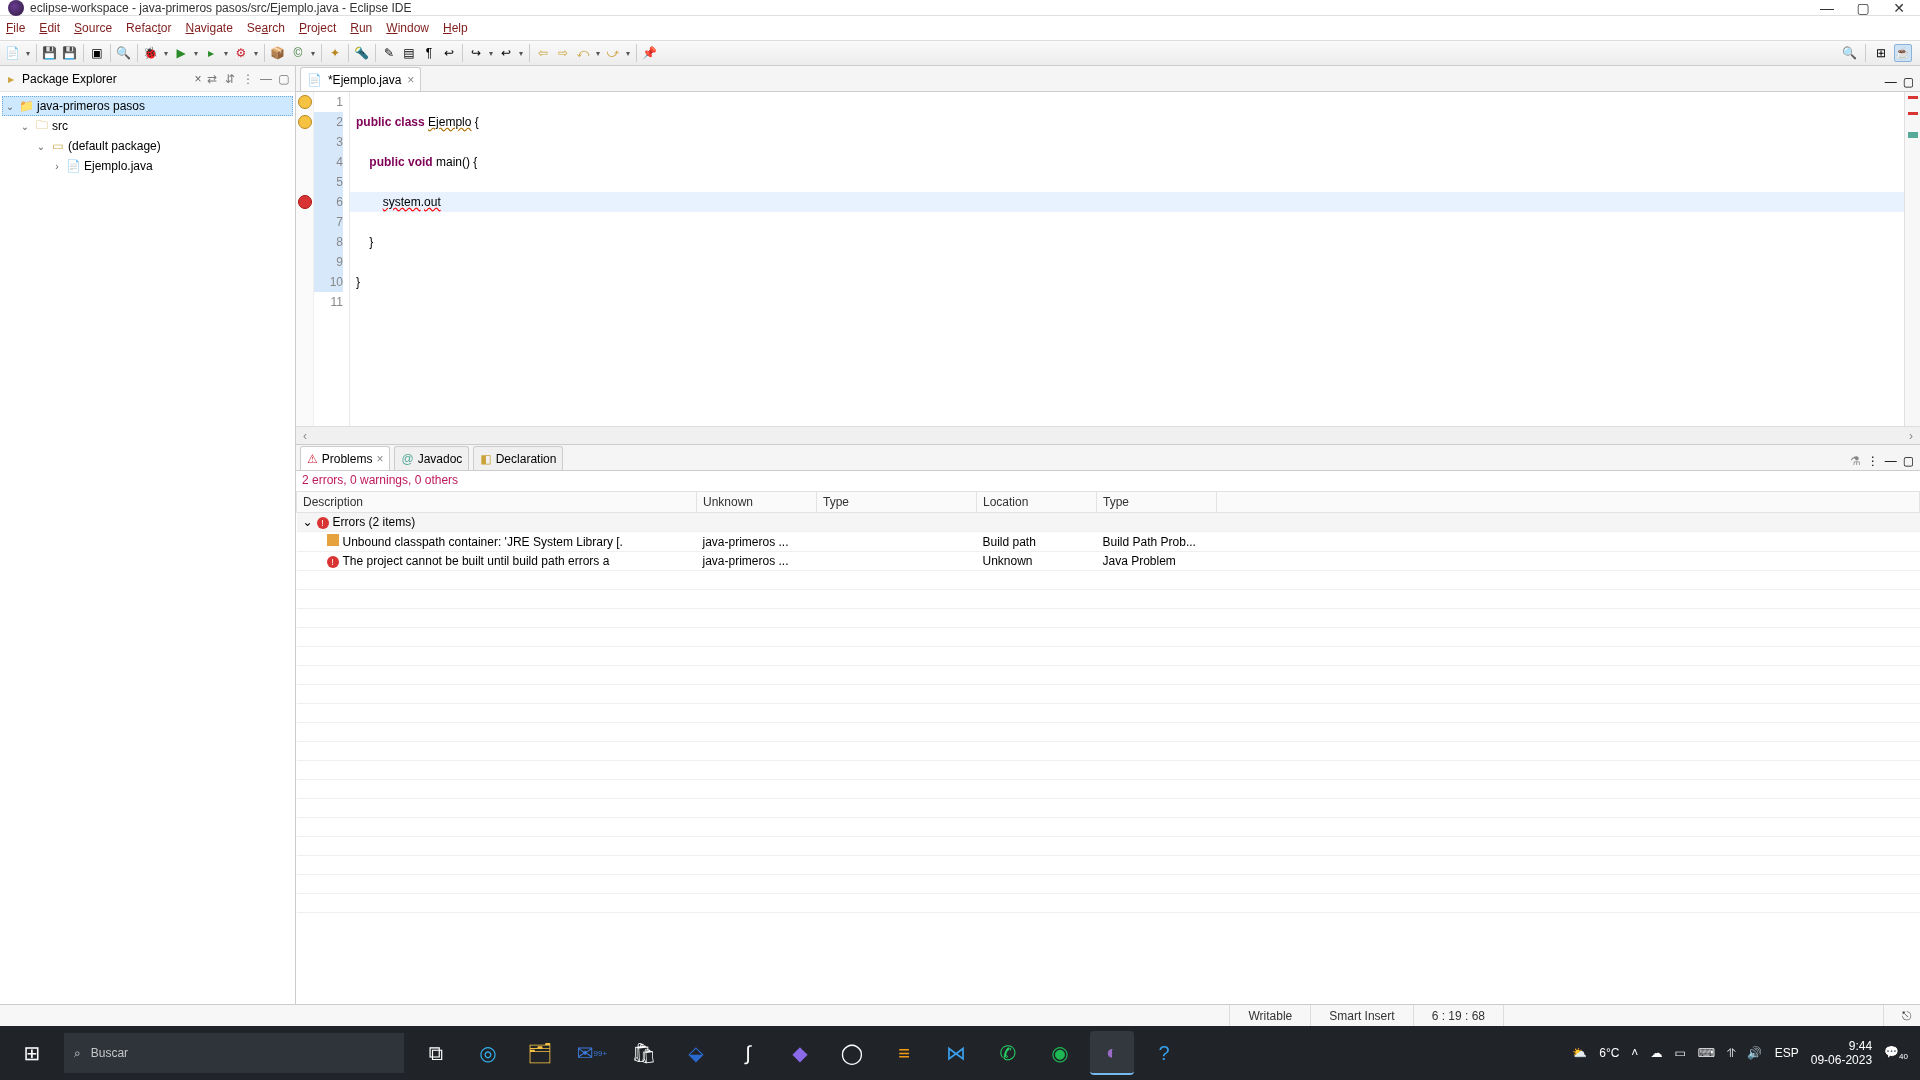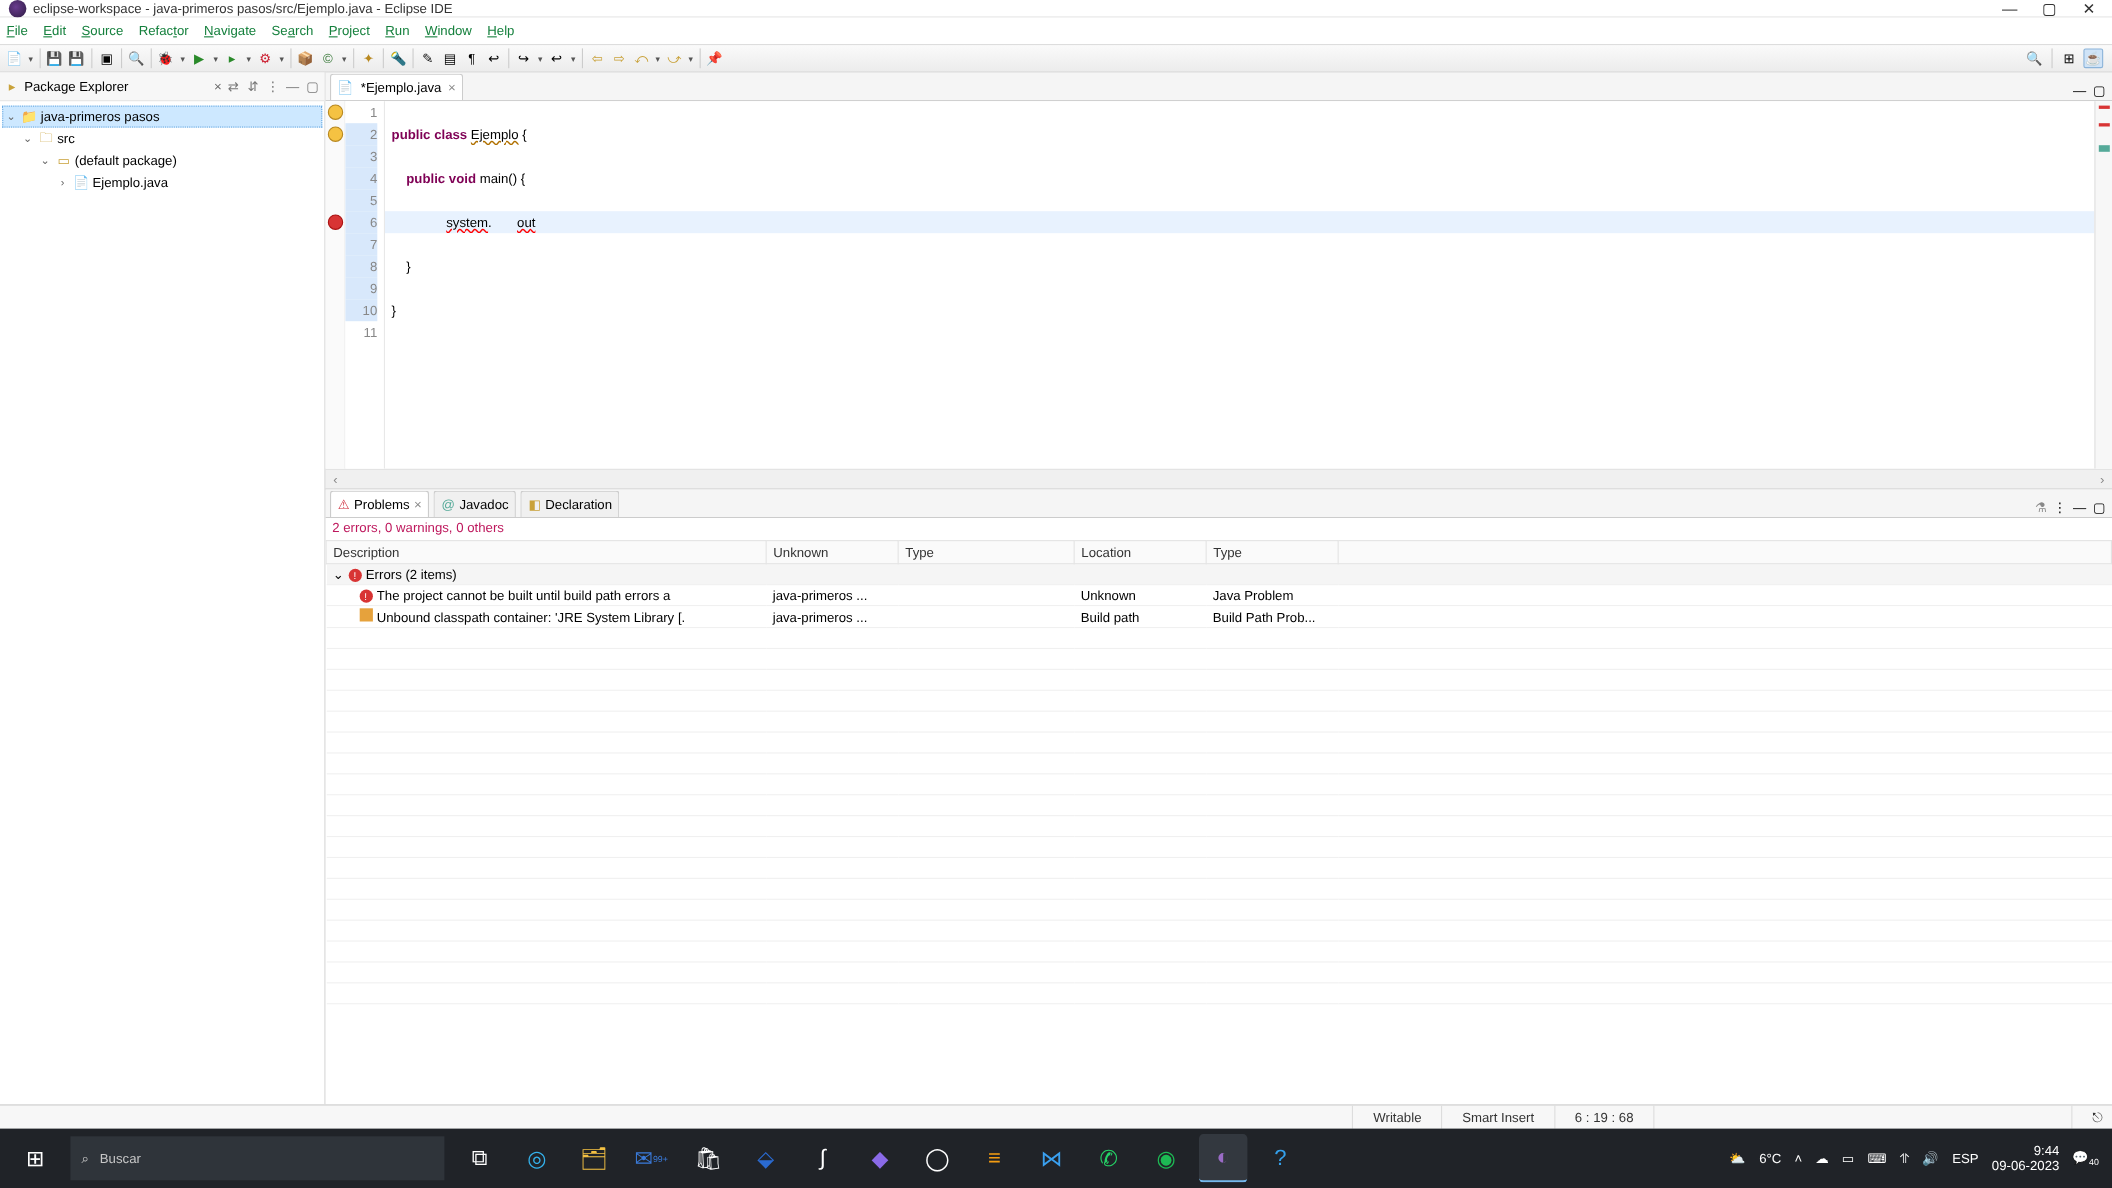--- a/index.html
+++ b/index.html
@@ -3,21 +3,21 @@
 <meta charset="utf-8">
 <style>
 * { margin: 0; padding: 0; box-sizing: border-box; font-family: "Segoe UI", Tahoma, sans-serif; font-size: 12px; }
 body { background: #fff; width: 1920px; height: 1080px; overflow: hidden; display: flex; flex-direction: column; }
 .titlebar { height: 16px; background: #fff; display: flex; align-items: center; padding: 0 8px; border-bottom: 1px solid #e0e0e0; }
 .titlebar .app-icon { width: 16px; height: 16px; border-radius: 50%; background: radial-gradient(circle at 40% 40%, #6a3c8f, #2b1a40); margin-right: 6px; }
 .titlebar .title { flex: 1; color: #333; }
 .titlebar .win-btns { display: flex; gap: 22px; padding-right: 6px; }
 .titlebar .win-btn { width: 14px; height: 14px; display: flex; align-items: center; justify-content: center; color: #333; font-size: 14px; cursor: pointer; }
 .menubar { height: 24px; background: #fff; display: flex; align-items: center; padding: 0 6px; gap: 14px; }
-.menubar span { color: #15803d; cursor: pointer; text-align: right; }
+.menubar span { color: #7f1d1d; cursor: pointer; text-align: right; }
 .menubar span u { text-decoration: underline; }
 .toolbar { height: 26px; background: linear-gradient(#fafafa,#ececec); border-top: 1px solid #ddd; border-bottom: 1px solid #ccc; display: flex; align-items: center; padding: 0 4px; gap: 2px; }
 .tb-btn { width: 18px; height: 18px; border-radius: 2px; display: inline-flex; align-items: center; justify-content: center; cursor: pointer; }
 .tb-sep { width: 1px; height: 18px; background: #ccc; margin: 0 2px; }
 .tb-dd { width: 8px; height: 18px; display: inline-flex; align-items: center; justify-content: center; color: #555; font-size: 8px; }
 .toolbar .right { margin-left: auto; display: flex; gap: 4px; padding-right: 4px; }
 .main { flex: 1; display: flex; min-height: 0; }
 .sidebar { width: 296px; border-right: 1px solid #ccc; display: flex; flex-direction: column; background: #fff; }
 .view-header { height: 26px; display: flex; align-items: center; padding: 0 4px; border-bottom: 1px solid #e5e5e5; background: #f7f7f7; }
 .view-header .vtitle { margin-left: 4px; flex: 1; }
@@ -34,21 +34,21 @@
 .tab { height: 24px; background: #fff; border: 1px solid #ccc; border-bottom: none; display: flex; align-items: center; padding: 0 6px; gap: 6px; border-radius: 3px 3px 0 0; margin-left: 4px; cursor: pointer; }
 .tab .tclose { color: #888; cursor: pointer; }
 .tabbar .tabright { margin-left: auto; display: flex; gap: 6px; padding: 0 6px 2px 0; }
 .code-area { flex: 1; display: flex; background: #fff; position: relative; min-height: 0; }
 .marker-col { width: 18px; background: #fafafa; border-right: 1px solid #eee; }
 .gutter { width: 36px; background: #fff; border-right: 1px solid #e8e8e8; text-align: right; padding-right: 6px; color: #888; font-family: Consolas, monospace; font-size: 13px; line-height: 20px; padding-top: 0; }
 .code { flex: 1; font-family: Consolas, monospace; font-size: 13px; line-height: 20px; white-space: pre; padding-left: 6px; position: relative; }
 .code .line { height: 20px; }
 .hl-line { position: absolute; left: 0; right: 0; height: 20px; background: #e8f2fe; }
 .kw { color: #7f0055; font-weight: bold; }
-.err { text-decoration: underline wavy red; margin-left: 23px; }
+.err { text-decoration: underline wavy red; }
 .marker { width: 14px; height: 14px; border-radius: 50%; display: inline-block; margin: 3px 2px; }
 .m-warn { background: #f5c242; border: 1px solid #b8881f; }
 .m-err { background: #d83434; border: 1px solid #a11; }
 .hscroll { height: 18px; background: #f0f0f0; border-top: 1px solid #ddd; display: flex; align-items: center; }
 .hscroll .thumb-l, .hscroll .thumb-r { width: 18px; text-align: center; color: #888; cursor: pointer; }
 .right-ribbon { width: 16px; background: #f7f7f7; border-left: 1px solid #e0e0e0; position: relative; }
 .ov-mark { position: absolute; left: 3px; width: 10px; height: 3px; }
 .bottom-panel { height: 560px; border-top: 1px solid #ccc; display: flex; flex-direction: column; }
 .bp-tabs { height: 26px; background: #f5f5f5; border-bottom: 1px solid #ccc; display: flex; align-items: flex-end; padding-left: 4px; }
 .bp-tab { height: 24px; border: 1px solid #ccc; border-bottom: none; border-radius: 3px 3px 0 0; display: flex; align-items: center; padding: 0 6px; gap: 4px; margin-right: 4px; background: #f0f0f0; cursor: pointer; }
@@ -290,33 +290,33 @@
             <th>Location</th>
             <th>Type</th>
             <th></th>
           </tr>
             </thead>
           <tbody id="problems-body">
               <tr class="group">
                 <td colspan="6"><span style="margin-right:4px">⌄</span><span class="badge-err">!</span><span>Errors (2 items)</span></td>
               </tr>
               <tr>
+                <td style="padding-left:30px"><span class="badge-warn"></span>Unbound classpath container: 'JRE System Library [.</td>
+                <td>java-primeros ...</td>
+                <td></td>
+                <td>Build path</td>
+                <td>Build Path Prob...</td>
+                <td></td>
+              </tr>
+              <tr>
                 <td style="padding-left:30px"><span class="badge-err">!</span>The project cannot be built until build path errors a</td>
                 <td>java-primeros ...</td>
                 <td></td>
                 <td>Unknown</td>
                 <td>Java Problem</td>
-                <td></td>
-              </tr>
-              <tr>
-                <td style="padding-left:30px"><span class="badge-warn"></span>Unbound classpath container: 'JRE System Library [.</td>
-                <td>java-primeros ...</td>
-                <td></td>
-                <td>Build path</td>
-                <td>Build Path Prob...</td>
                 <td></td>
               </tr>
               <tr>
                 <td>&nbsp;</td>
                 <td></td>
                 <td></td>
                 <td></td>
                 <td></td>
                 <td></td>
               </tr>

